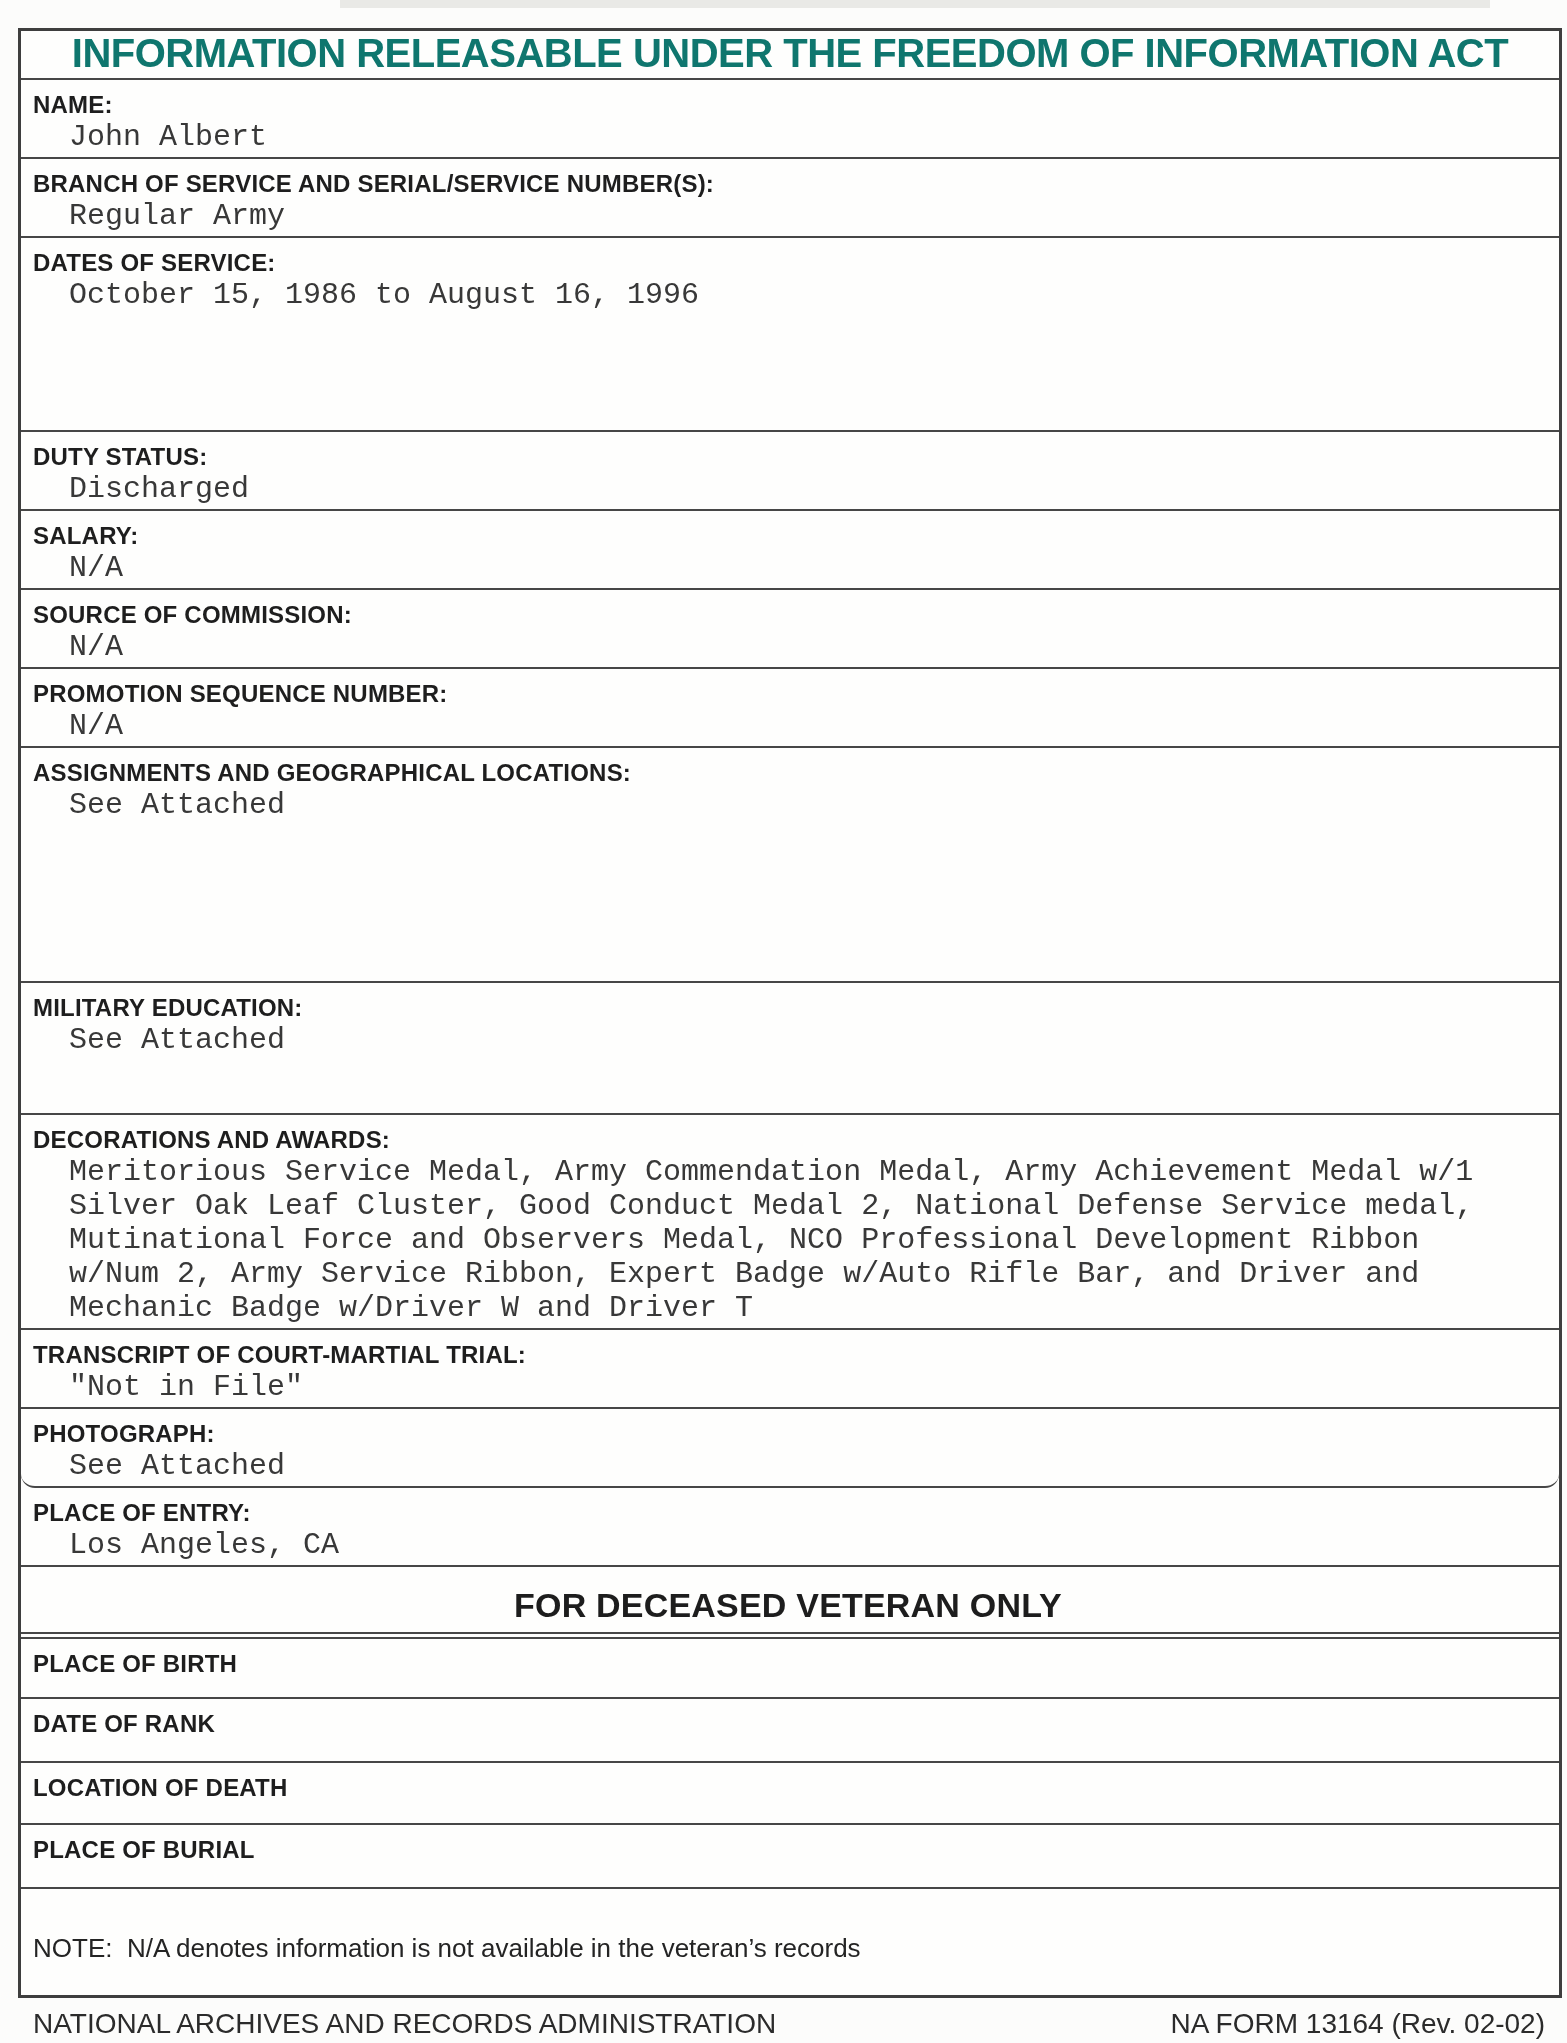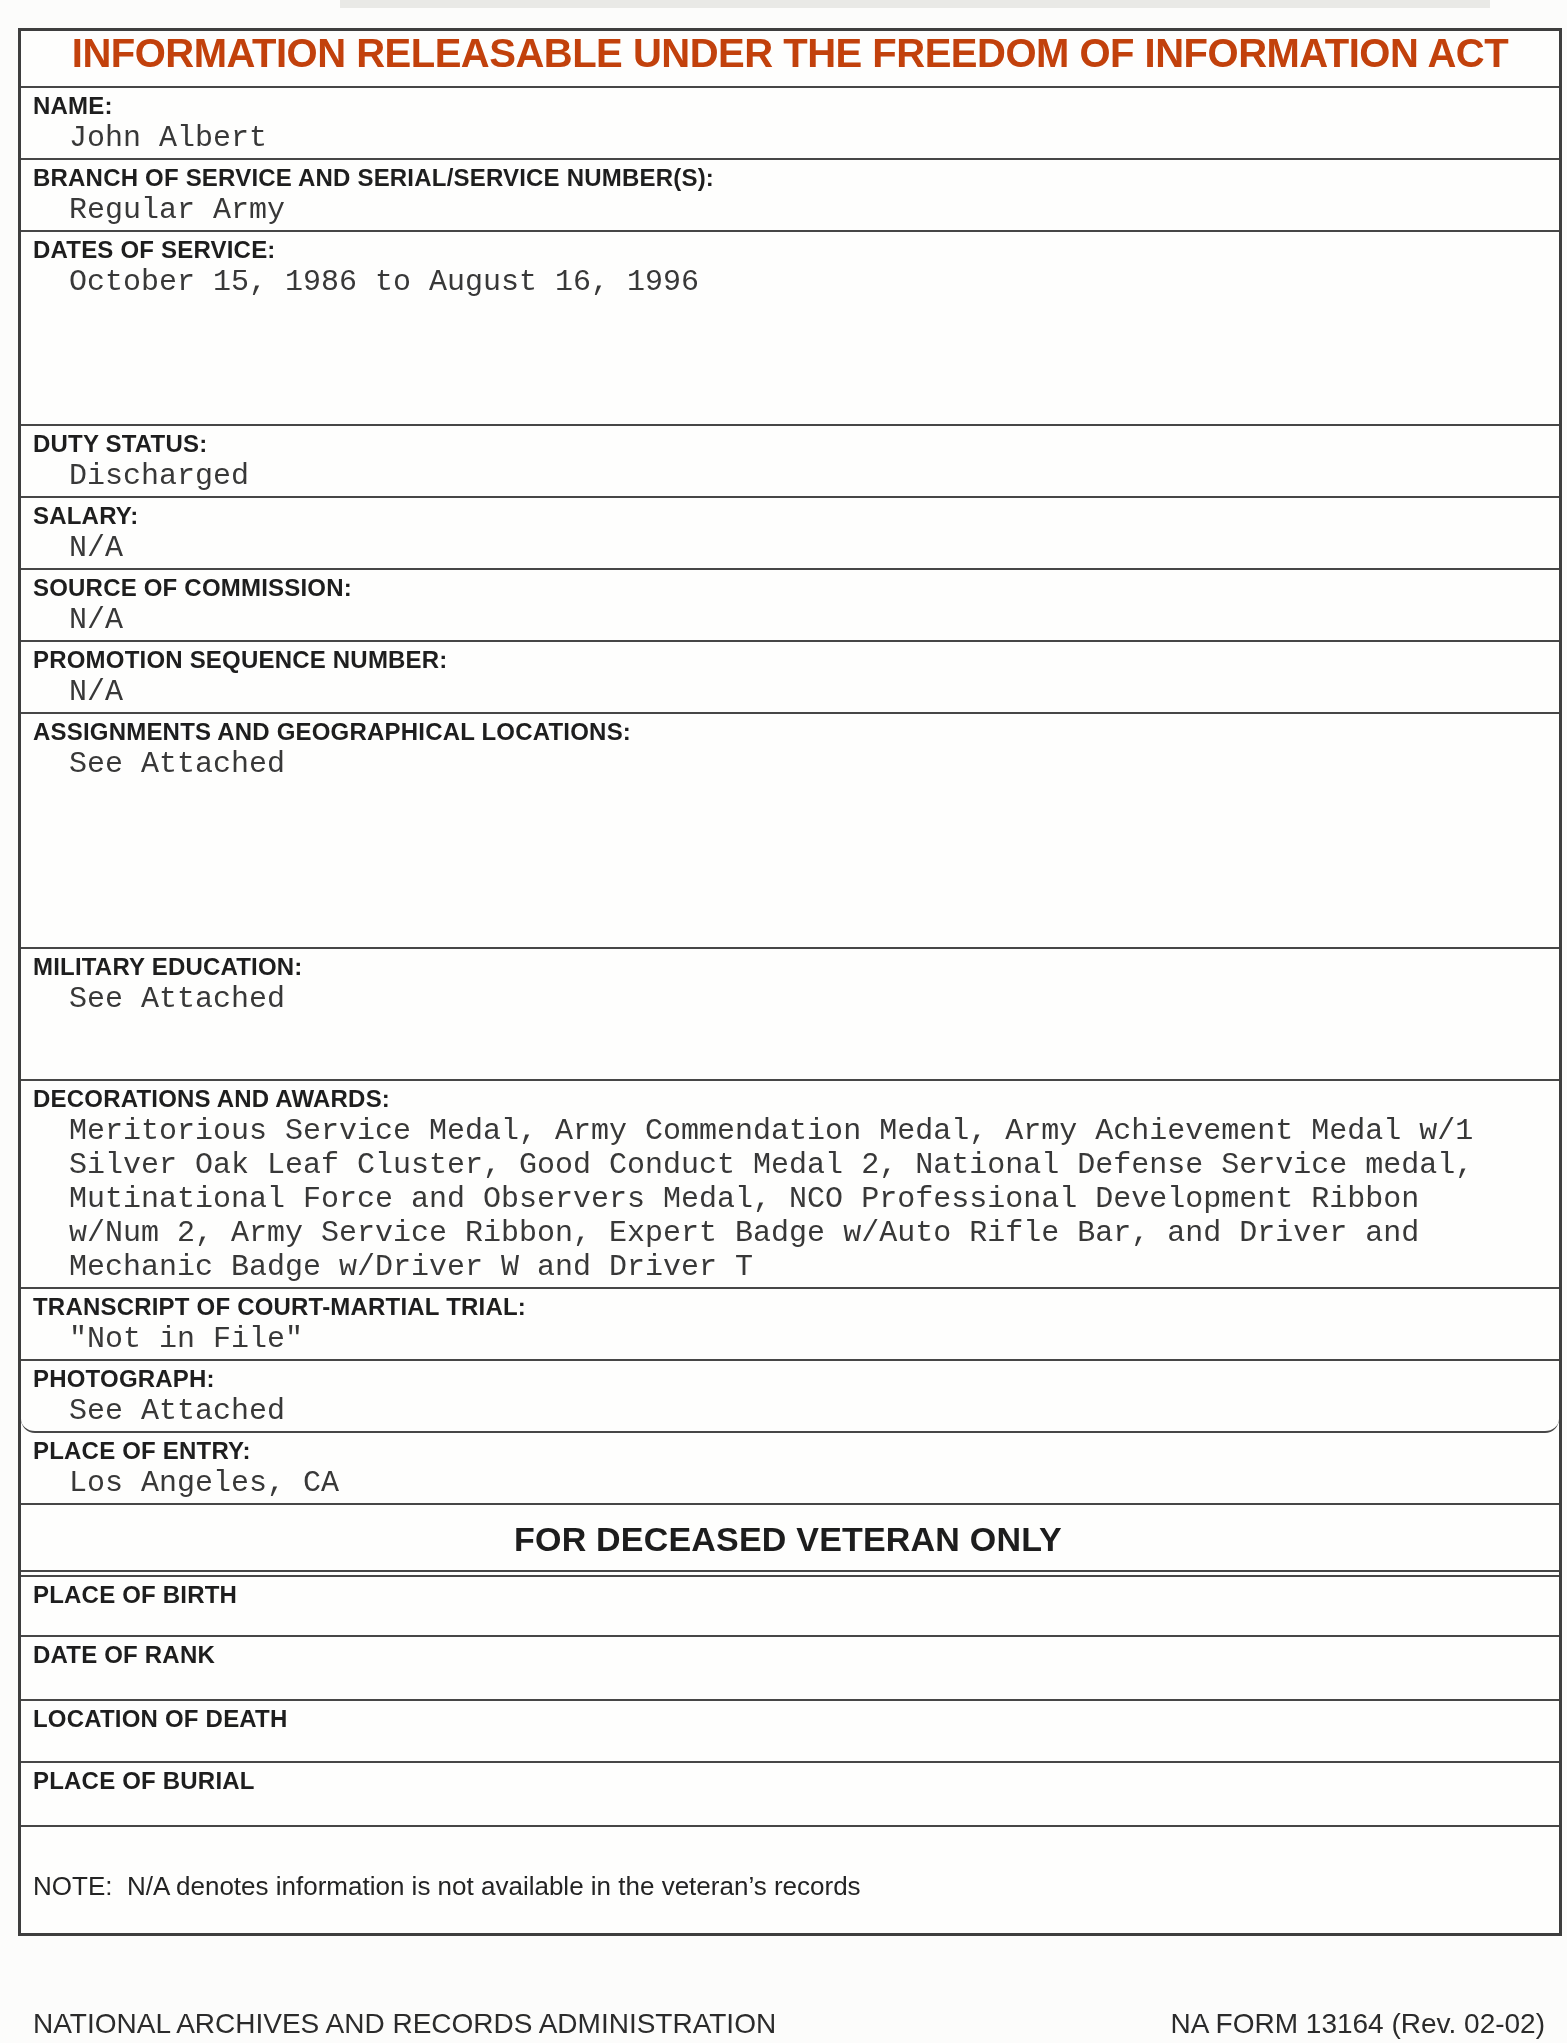--- a/index.html
+++ b/index.html
@@ -14,34 +14,34 @@
     position: absolute; top: 0; left: 340px; width: 1150px; height: 8px;
     background: #e9e9e6;
   }
   .form {
     position: absolute; left: 18px; top: 28px; width: 1544px;
     border: 3px solid #3e3e3e;
     background: #fefefd;
   }
   .row {
     border-bottom: 2px solid #474747;
-    padding: 4px 16px 0 12px;
+    padding: 11px 16px 0 12px;
     min-height: 62px;
   }
   .row:last-child { border-bottom: none; }
   .row.sep { border-bottom: 7px double #474747; }
   .title-row {
     min-height: 44px;
-    padding: 1px 6px 12px 6px;
+    padding: 1px 6px 4px 6px;
     text-align: center;
     font-weight: bold;
     font-size: 40px;
     line-height: 42px;
     letter-spacing: -0.5px;
-    color: #c2410c;
+    color: #0f766e;
   }
   .label {
     display: block;
     font-weight: bold;
     font-size: 24px;
     line-height: 27px;
     letter-spacing: 0.2px;
     color: #1e1e1e;
   }
   .value {

